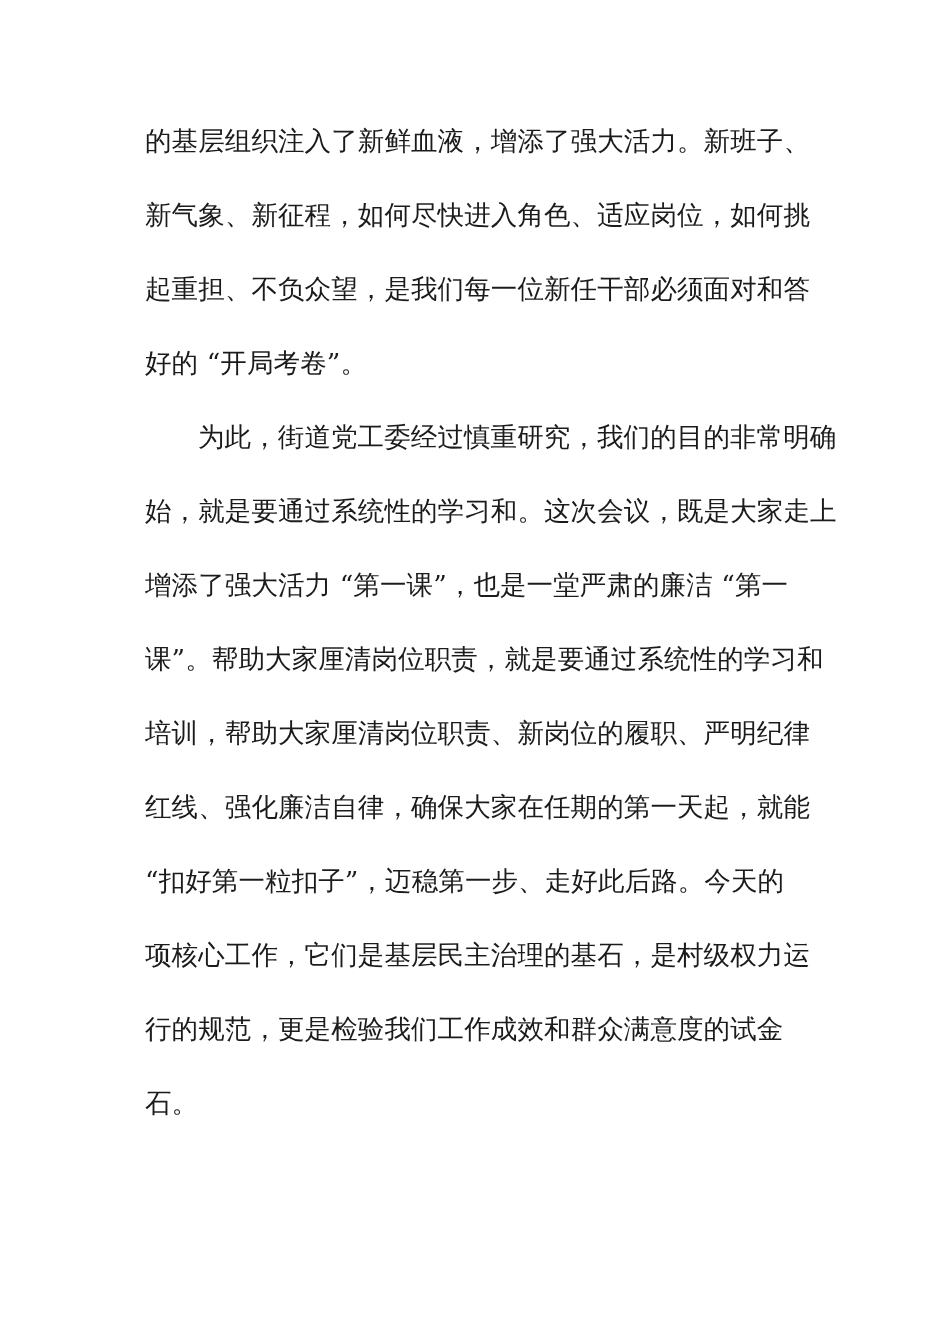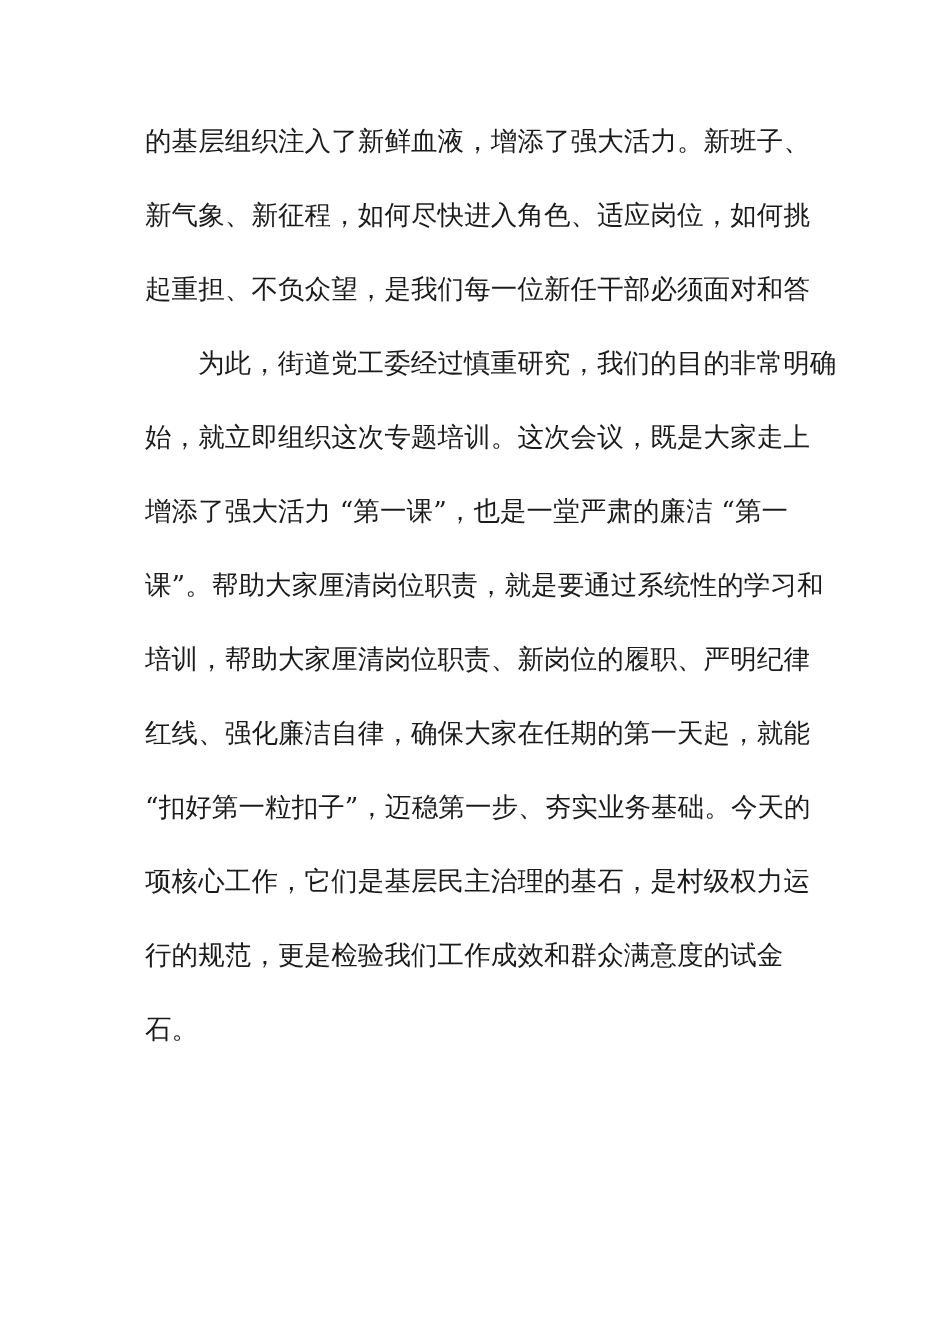--- a/index.html
+++ b/index.html
@@ -42,24 +42,25 @@
   }
 </style>
 </head>
 <body>
 
 <div class="page">
   <div class="page-text">
     <div class="line">的基层组织注入了新鲜血液，增添了强大活力。新班子、</div>
     <div class="line">新气象、新征程，如何尽快进入角色、适应岗位，如何挑</div>
     <div class="line">起重担、不负众望，是我们每一位新任干部必须面对和答</div>
+    <div class="line">好的 “开局考卷”。</div>
     <div class="line indent">为此，街道党工委经过慎重研究，我们的目的非常明确</div>
-    <div class="line">始，就立即组织这次专题培训。这次会议，既是大家走上</div>
+    <div class="line">始，就是要通过系统性的学习和。这次会议，既是大家走上</div>
     <div class="line">增添了强大活力 “第一课”，也是一堂严肃的廉洁 “第一</div>
     <div class="line">课”。帮助大家厘清岗位职责，就是要通过系统性的学习和</div>
     <div class="line">培训，帮助大家厘清岗位职责、新岗位的履职、严明纪律</div>
     <div class="line">红线、强化廉洁自律，确保大家在任期的第一天起，就能</div>
-    <div class="line">“扣好第一粒扣子”，迈稳第一步、夯实业务基础。今天的</div>
+    <div class="line">“扣好第一粒扣子”，迈稳第一步、走好此后路。今天的</div>
     <div class="line">项核心工作，它们是基层民主治理的基石，是村级权力运</div>
     <div class="line">行的规范，更是检验我们工作成效和群众满意度的试金</div>
     <div class="line">石。</div>
   </div>
 </div>
 
 </body></html>

